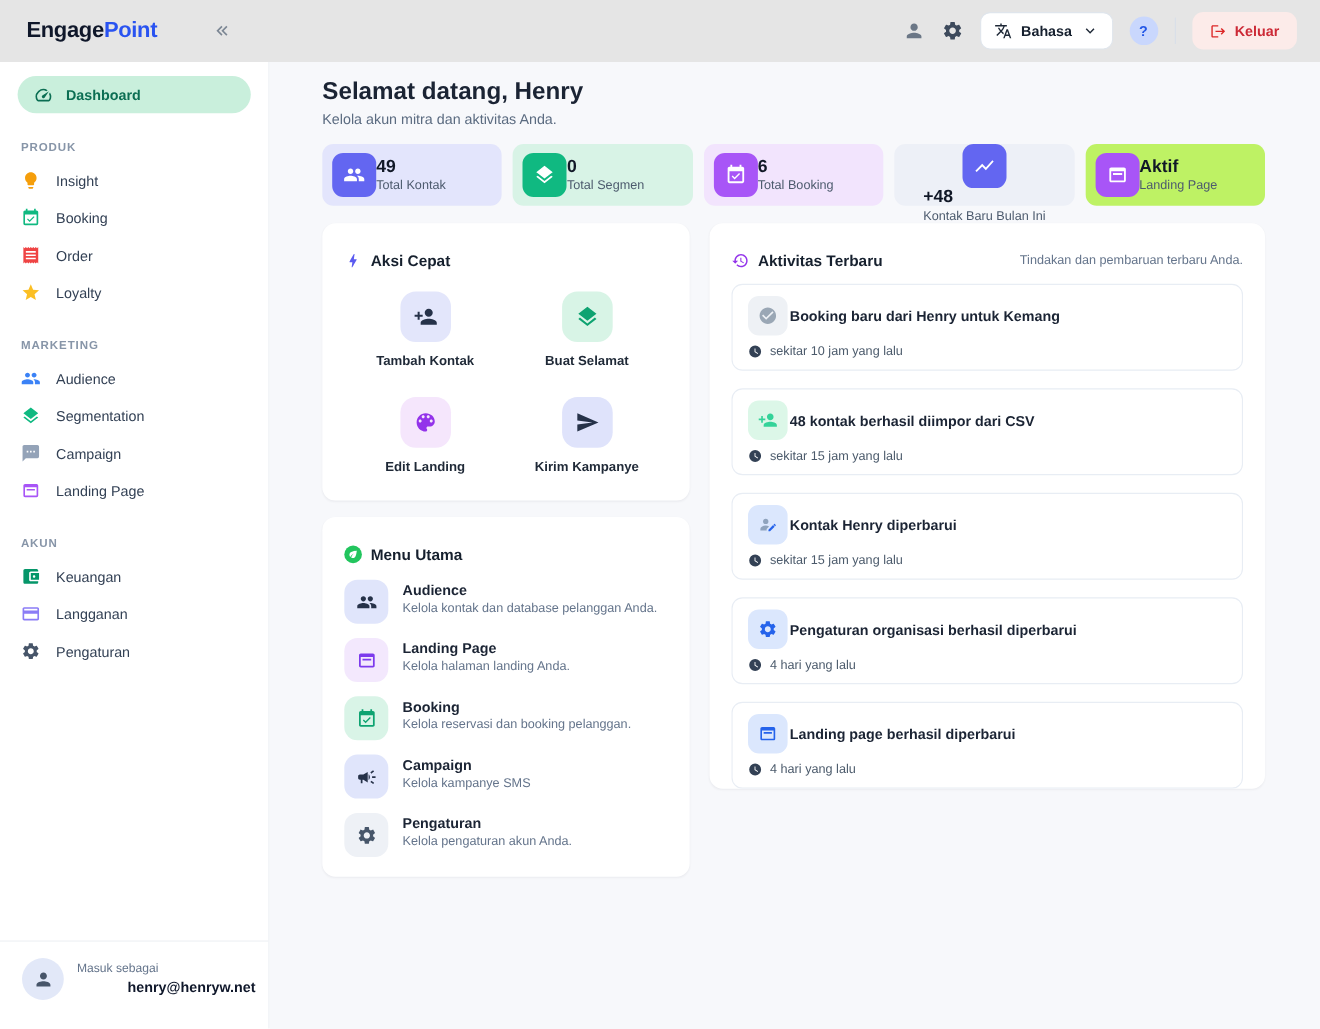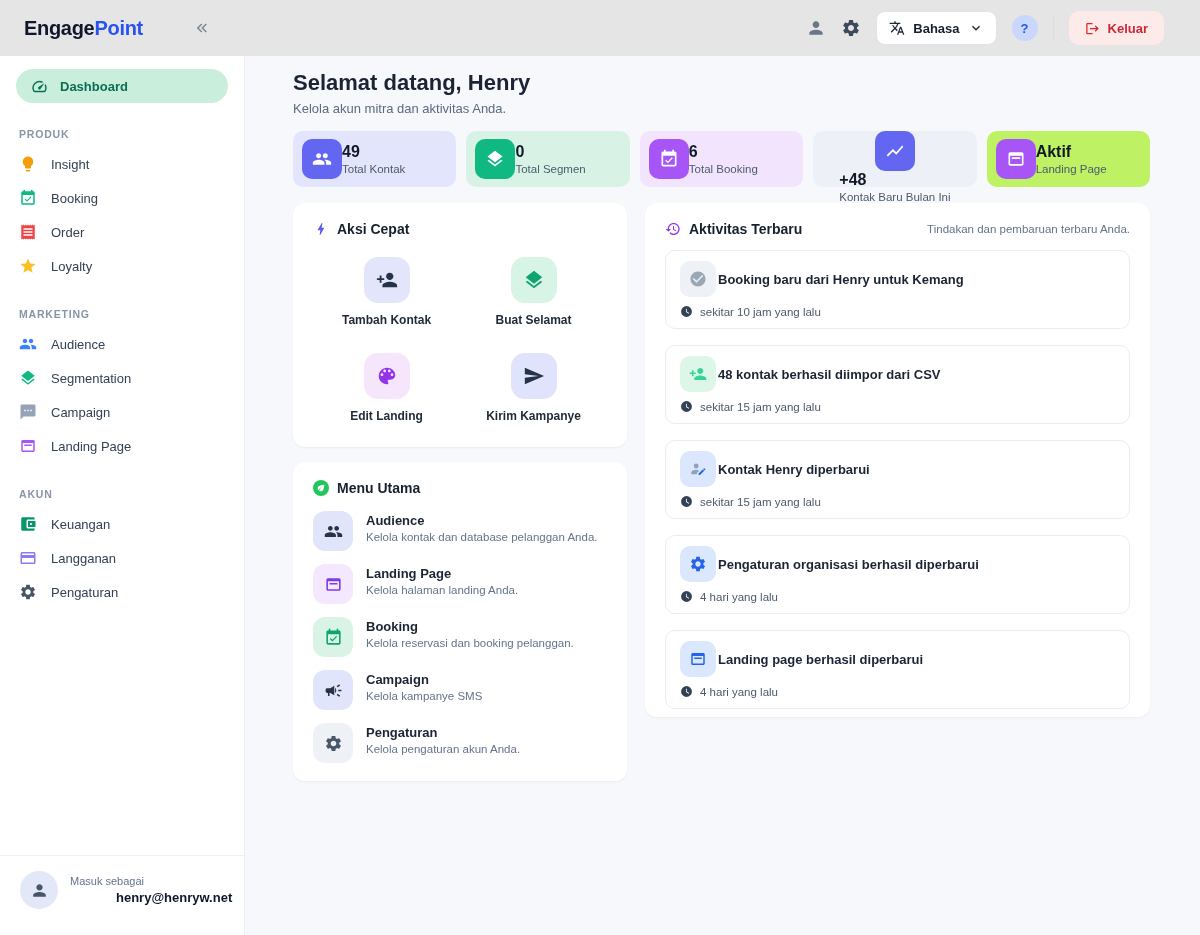--- a/index.html
+++ b/index.html
@@ -6,21 +6,21 @@
   html,body { width:1200px; height:935px; overflow:hidden; }
   body { font-family:"Liberation Sans", sans-serif; background:#f7f8fb; color:#1e293b; }
   svg { display:block; width:100%; height:100%; }
 
   
   .topbar { position:fixed; top:0; left:0; right:0; height:56px; background:#e5e5e5; display:flex; align-items:center; z-index:10; }
   .logo-area { width:245px; flex:none; display:flex; align-items:center; justify-content:space-between; padding:0 34px 0 24px; }
   .logo { font-size:20px; font-weight:800; letter-spacing:-0.3px; cursor:default; }
   .logo .lp1 { color:#0f172a; } .logo .lp2 { color:#2953f1; }
   .collapse-btn { width:18px; height:18px; color:#7c8794; cursor:pointer; }
-  .topbar-right { flex:1; display:flex; align-items:center; justify-content:flex-end; gap:15px; padding-right:36px; }
+  .topbar-right { flex:1; display:flex; align-items:center; justify-content:flex-end; gap:15px; padding-right:21px; }
   .tb-icon { cursor:pointer; }
   .tb-user { width:20px; height:20px; color:#6b7786; }
   .tb-gear { width:20px; height:20px; color:#3d4a5c; }
   .lang-btn { display:flex; align-items:center; gap:8px; height:34px; padding:0 12px; border:1px solid #dfe5ec; border-radius:9px; background:#fff; cursor:pointer; }
   .lang-ico { width:16px; height:16px; color:#1f2937; }
   .lang-label { font-size:13px; font-weight:700; color:#16202e; }
   .chev { width:16px; height:16px; color:#1f2937; }
   .help-btn { width:26px; height:26px; border-radius:50%; background:#c9d7fd; color:#2457e6; font-size:13px; font-weight:700; display:flex; align-items:center; justify-content:center; cursor:pointer; }
   .tb-divider { width:1px; height:24px; background:#d8dee8; }
   .logout-btn { display:flex; align-items:center; gap:8px; height:34px; padding:0 16px; border-radius:10px; background:#fcebe9; cursor:pointer; }
@@ -49,21 +49,21 @@
   .stat-card { flex:1; height:56px; border-radius:10px; display:flex; align-items:center; padding:0 9px; cursor:pointer; }
   .stat-icon { width:40px; height:40px; border-radius:10px; color:#fff; display:flex; align-items:center; justify-content:center; flex:none; }
   .stat-icon .icon { width:20px; height:20px; }
   .stat-value { font-size:16px; font-weight:800; color:#111827; line-height:18px; }
   .stat-label { font-size:11.5px; color:#4d5b6e; margin-top:2px; white-space:nowrap; }
 
   .columns { display:flex; gap:18px; margin-top:16px; align-items:flex-start; }
   .col-left { width:334px; flex:none; display:flex; flex-direction:column; gap:15px; }
   .col-right { flex:1; }
   .card { background:#fff; border-radius:12px; box-shadow:0 1px 2px rgba(16,24,40,0.05); padding:18px 20px; }
-  .card-header { display:flex; align-items:center; gap:8px; }
+  .card-header { display:flex; align-items:center; gap:8px;margin-top:8px; }
   .card-title { font-size:14px; font-weight:700; color:#16202e; }
   .hdr-ico { width:16px; height:16px; flex:none; }
   .bolt-ico { color:#5b5bf0; }
   .leaf-badge { width:16px; height:16px; border-radius:50%; background:#22c55e; color:#fff; padding:3px; flex:none; }
   .hist-ico { color:#9333ea; }
 
   .qa-grid { display:grid; grid-template-columns:1fr 1fr; row-gap:26px; margin-top:20px; padding-bottom:6px; }
   .qa-item { display:flex; flex-direction:column; align-items:center; gap:10px; cursor:pointer; }
   .qa-tile { width:46px; height:46px; border-radius:14px; display:flex; align-items:center; justify-content:center; }
   .qa-tile .icon { width:22px; height:22px; }

